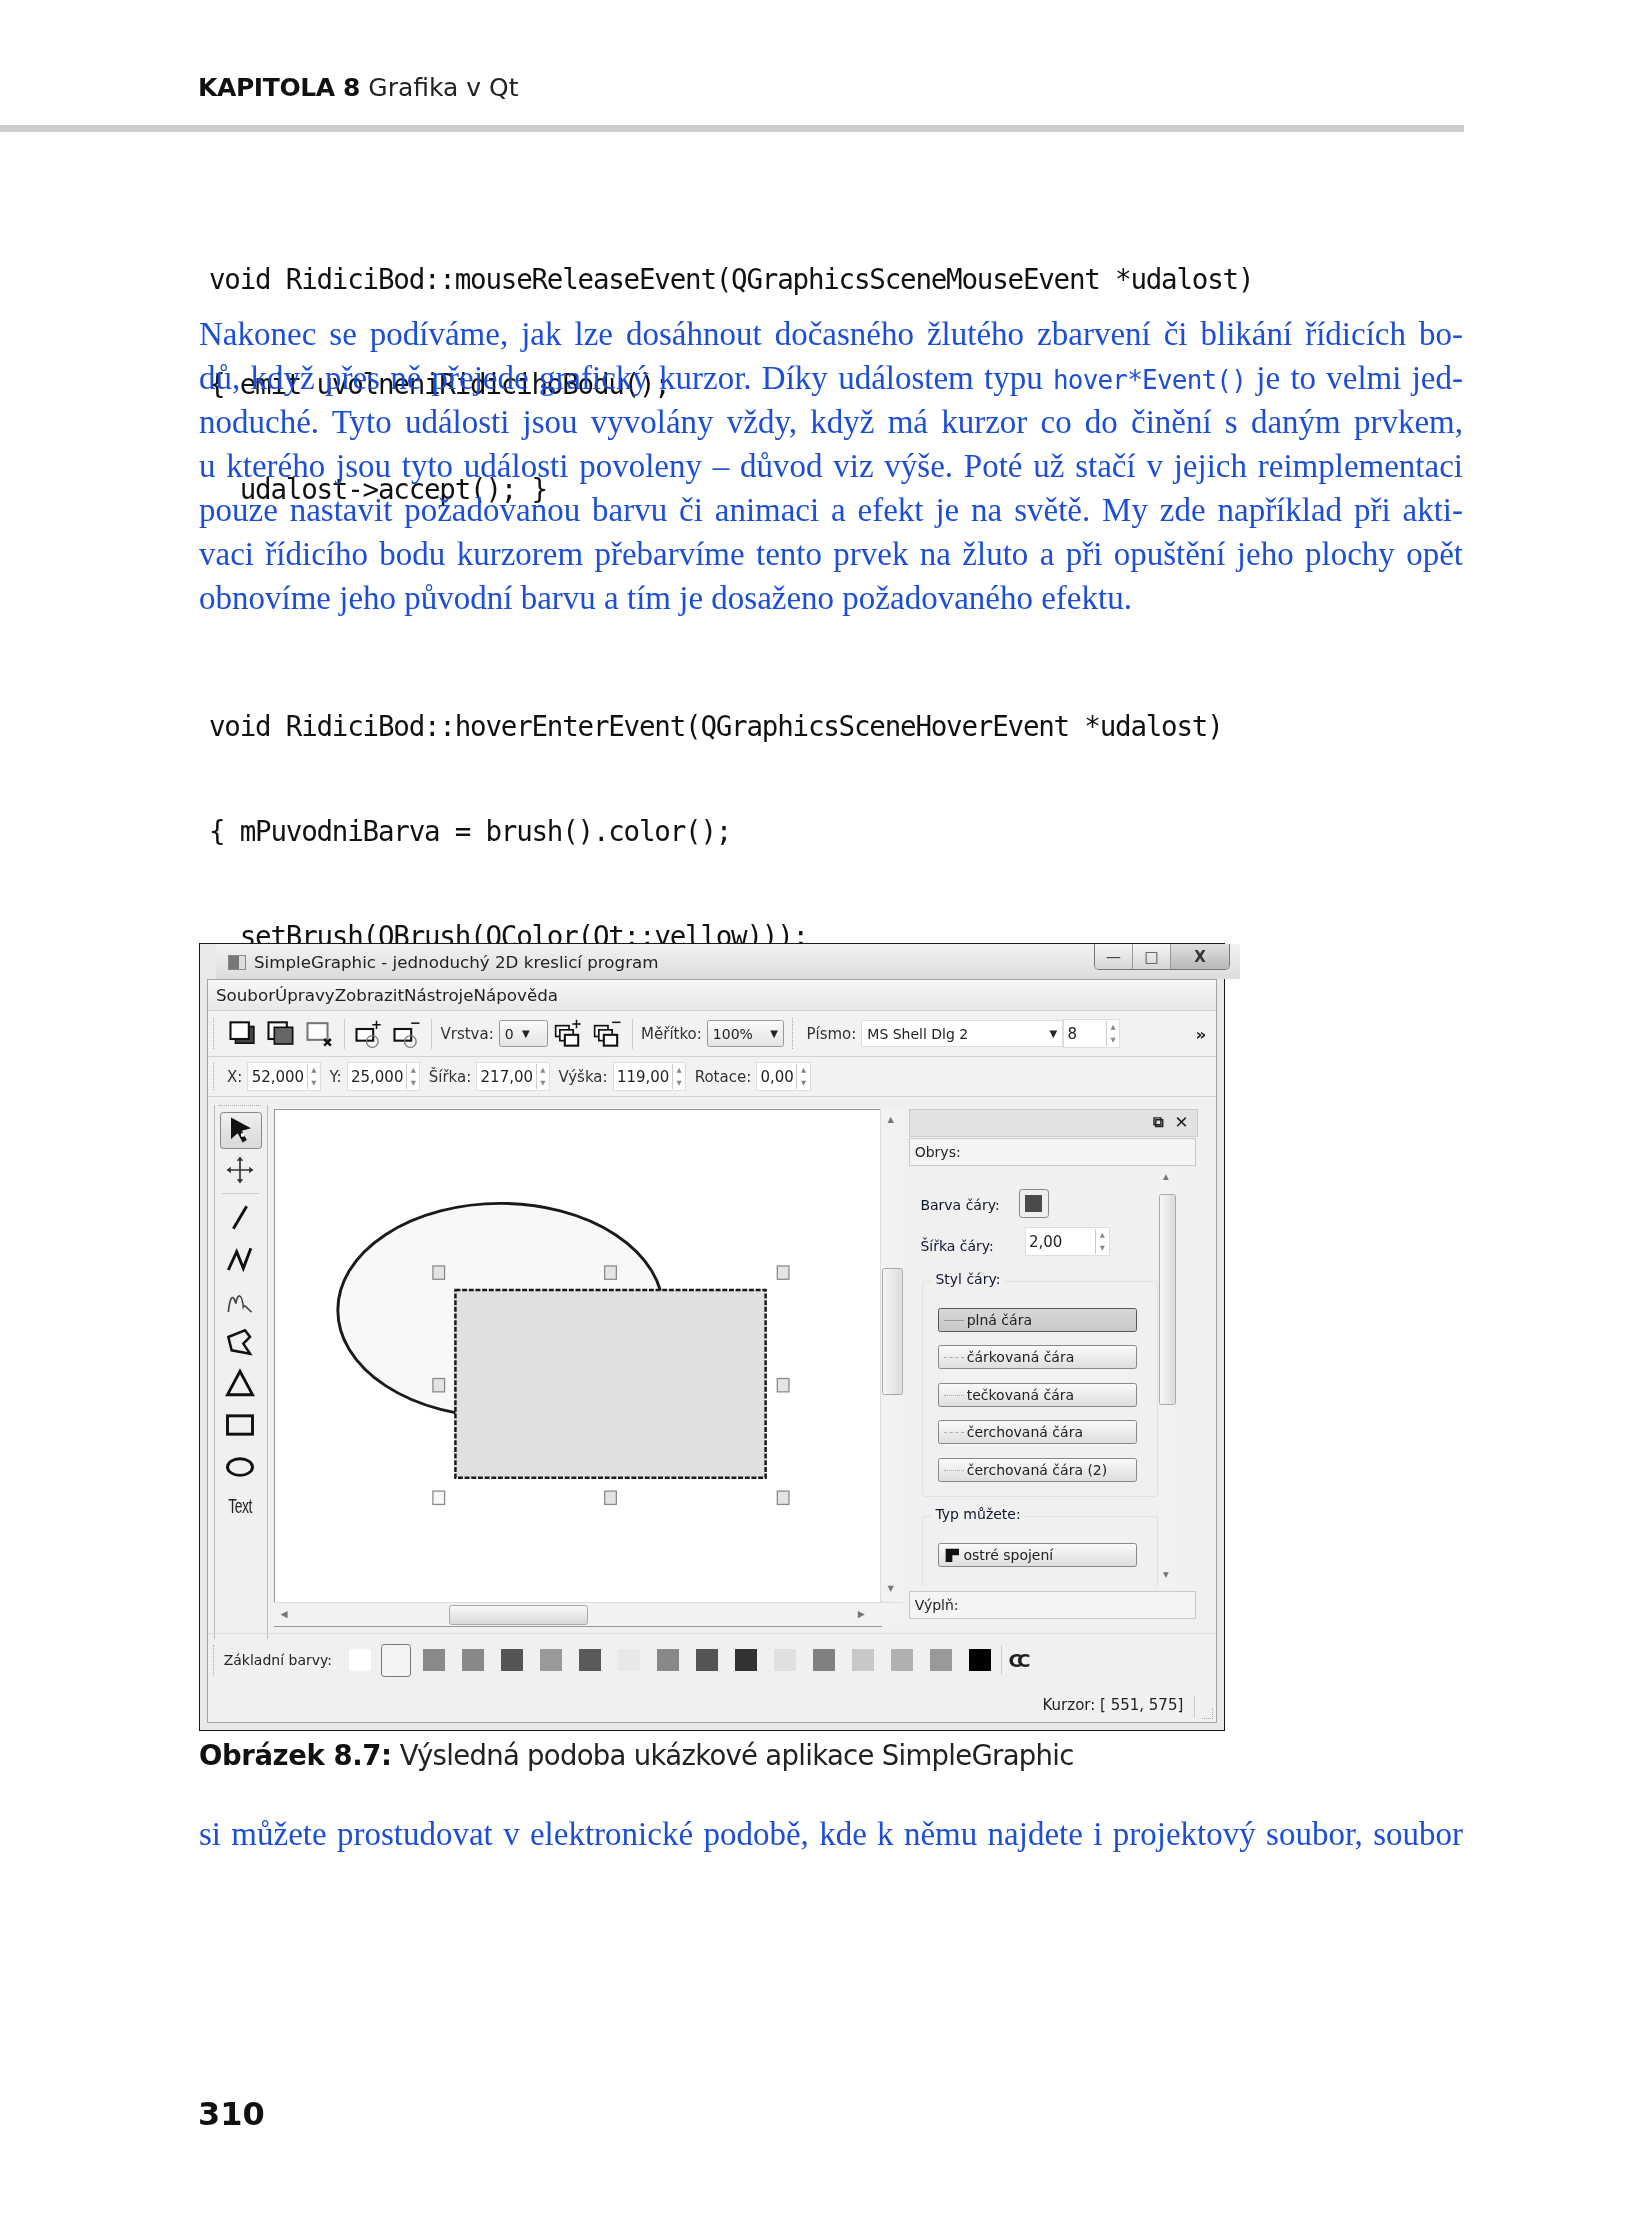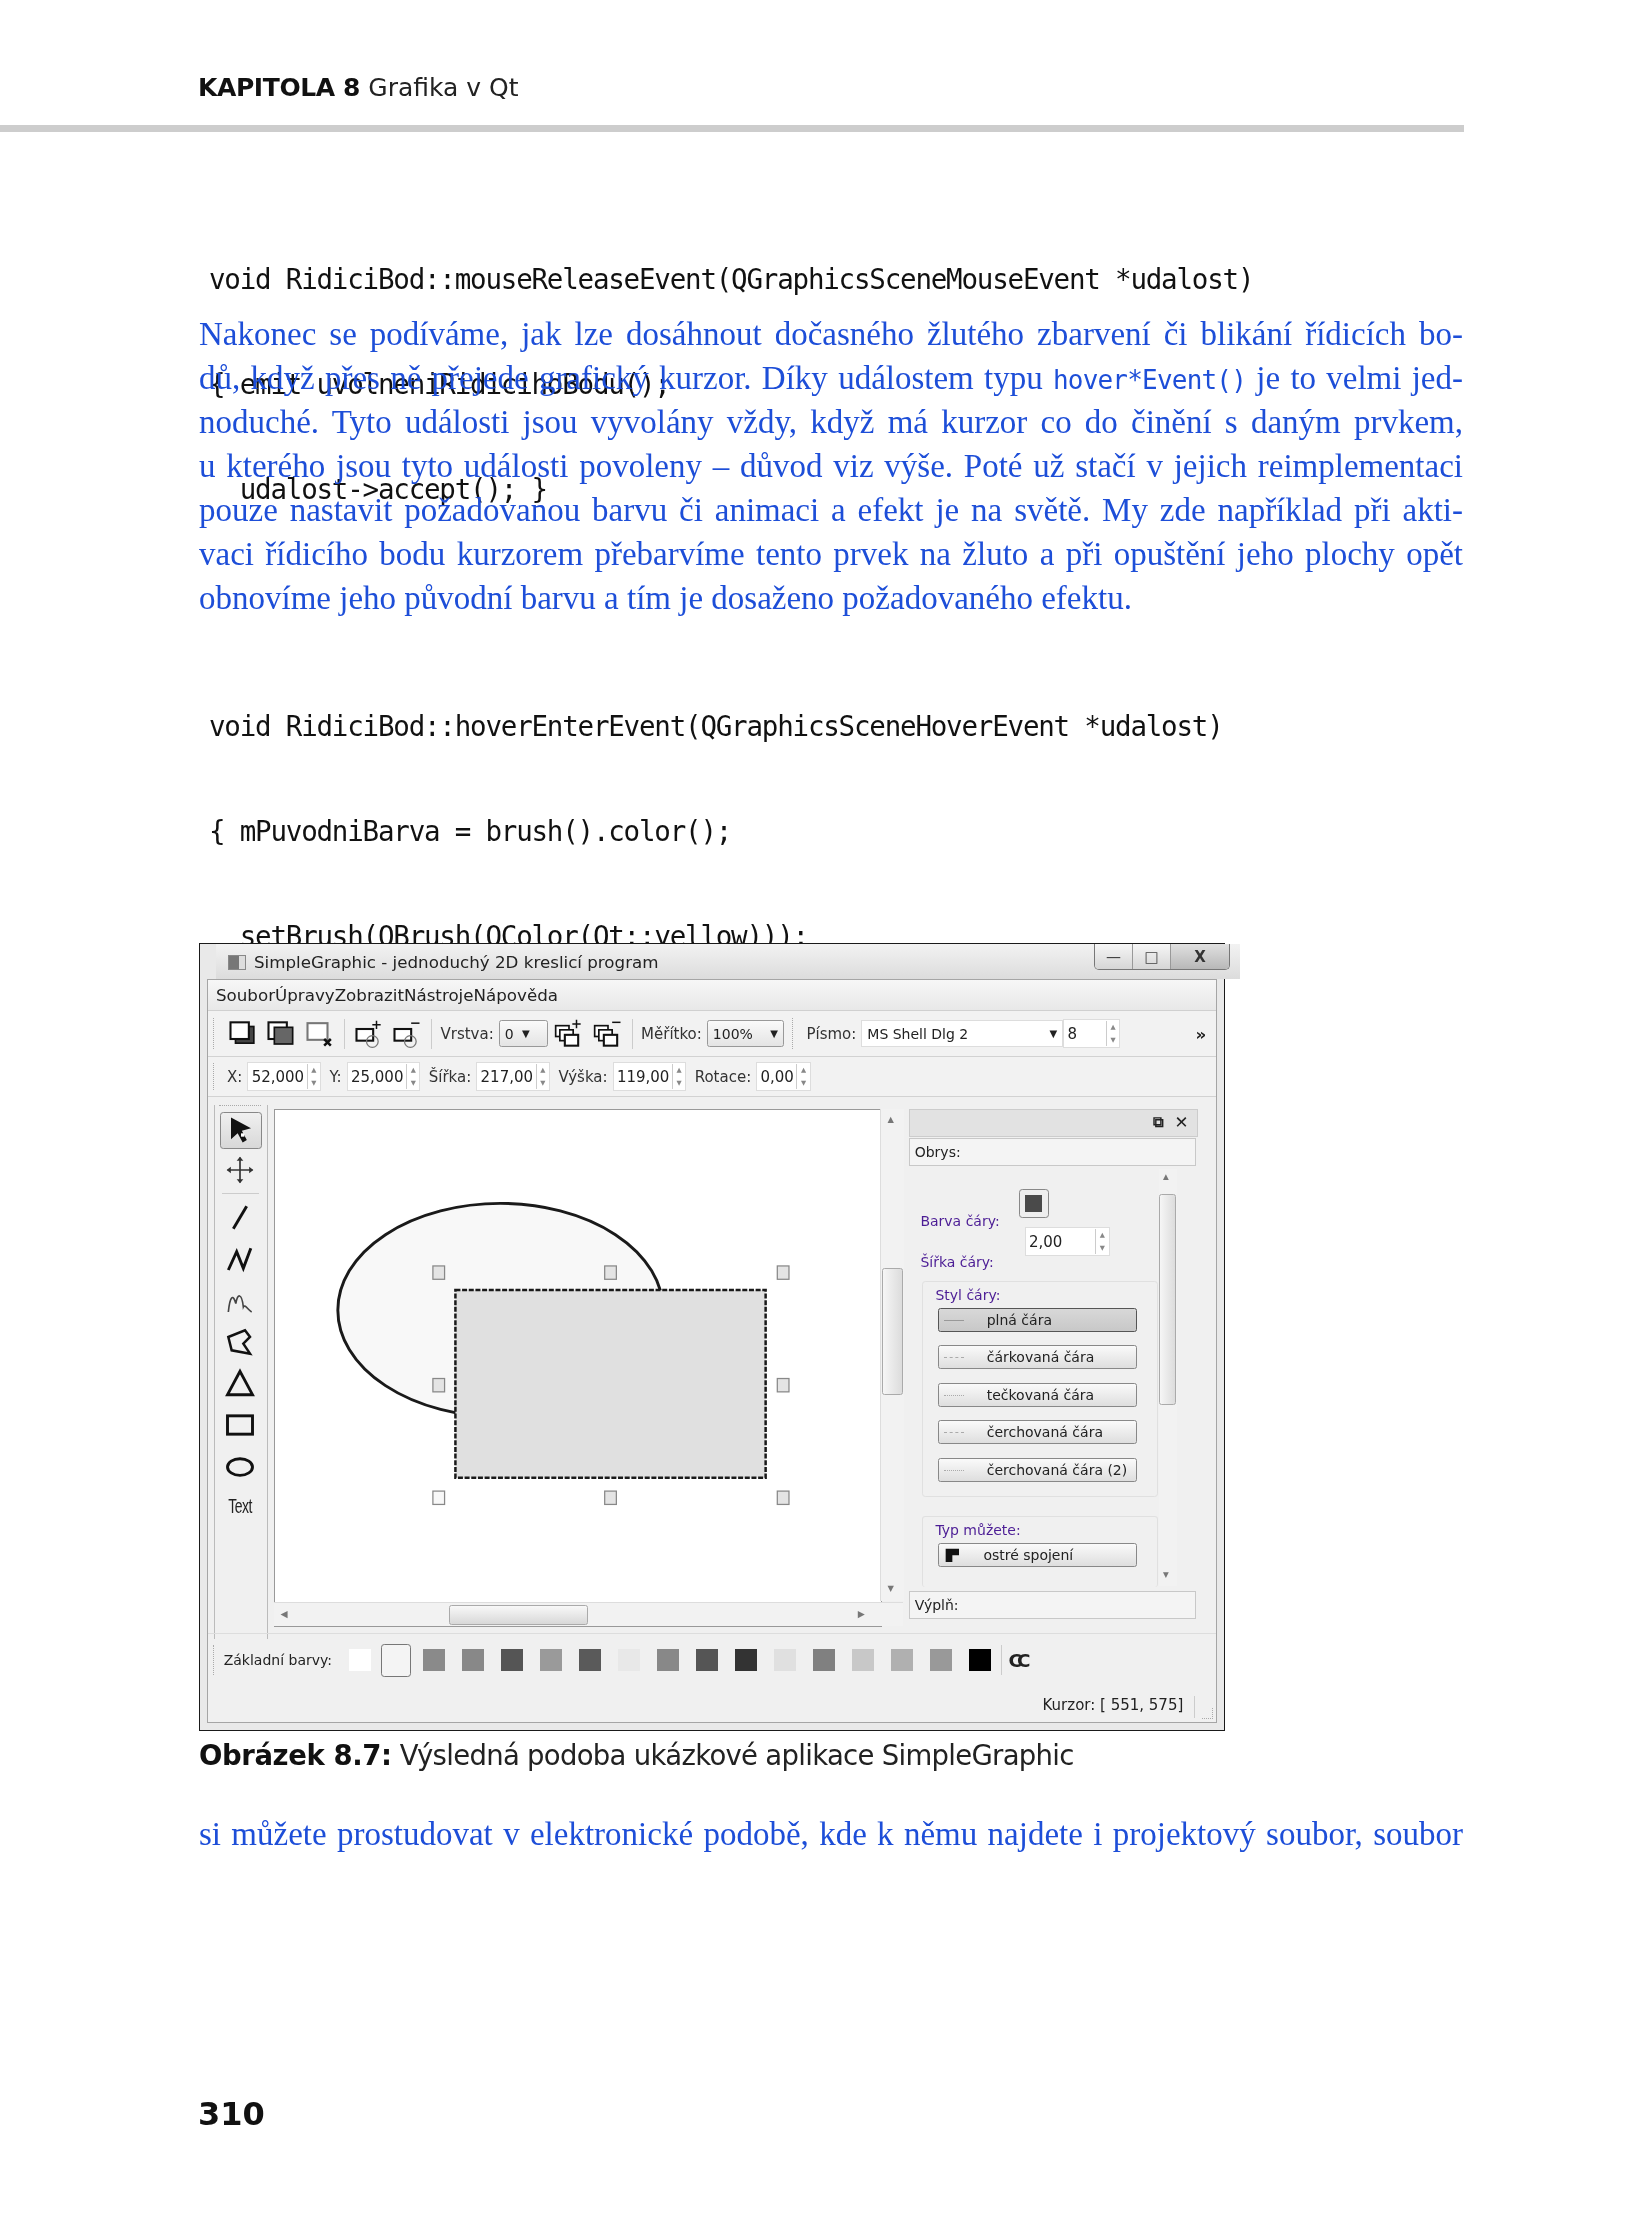--- a/index.html
+++ b/index.html
@@ -44,22 +44,22 @@
   .toolbox{left:6.7px;top:125px;width:52px;height:534px;border-right:0.8px solid #bbb;border-left:0.8px solid #bbb;}
   .tool{position:absolute;left:5px;width:40px;height:35px;display:flex;align-items:center;justify-content:center;}
   .tool.active{border:0.8px solid #888;border-radius:3.3px;background:linear-gradient(#f0f0f0,#d8d8d8);}
   .view{left:66px;top:129px;width:606px;height:516px;border:0.8px solid #999;background:#fff;}
   .vscroll{left:672px;top:129px;width:23.4px;height:492px;background:#f2f2f2;border-left:0.8px solid #ddd;}
   .hscroll{left:66px;top:622px;width:629px;height:23.4px;background:#f2f2f2;border-top:0.8px solid #ddd;}
   .thumb{background:linear-gradient(90deg,#f6f6f6,#dcdcdc);border:0.8px solid #aaa;border-radius:2.5px;}
   .dock{left:701px;top:129px;width:289px;height:511px;}
   .docktitle{left:0;top:0;width:287px;height:26px;background:#e2e2e2;border:0.8px solid #ccc;}
   .sect{left:0;width:287px;height:28px;background:#f4f4f4;border:0.8px solid #c8c8c8;font-size:14px;display:flex;align-items:center;padding-left:5px;box-sizing:border-box;}
-  .plab{font-size:14px;white-space:nowrap;color:#4c1d95;margin-top:16px;}
-  .sbtn{left:29px;width:199px;height:24px;border:0.8px solid #888;border-radius:2.5px;background:linear-gradient(#fafafa,#dedede);font-size:14px;display:flex;align-items:center;padding-left:5px;box-sizing:border-box;gap:23px;white-space:nowrap;}
+  .plab{font-size:14px;white-space:nowrap;color:#0f172a;}
+  .sbtn{left:29px;width:199px;height:24px;border:0.8px solid #888;border-radius:2.5px;background:linear-gradient(#fafafa,#dedede);font-size:14px;display:flex;align-items:center;padding-left:5px;box-sizing:border-box;gap:3px;white-space:nowrap;}
   .sbtn.pressed{background:linear-gradient(#d8d8d8,#c8c8c8);border-color:#555;}
   .sbtn .ln{width:20px;height:0;border-top:1.7px solid #aaa;}
   .group{border:0.8px solid #e0e0e0;border-radius:3.3px;}
   .palette{left:0;top:653px;right:0;height:52px;display:flex;align-items:center;font-size:14px;border-top:0.8px solid #ddd;}
   .sw{width:22px;height:22px;margin-right:17px;}
   .statusbar{left:0;right:0;bottom:0;height:30px;font-size:15px;}
 </style>
 </head>
 <body>
 

